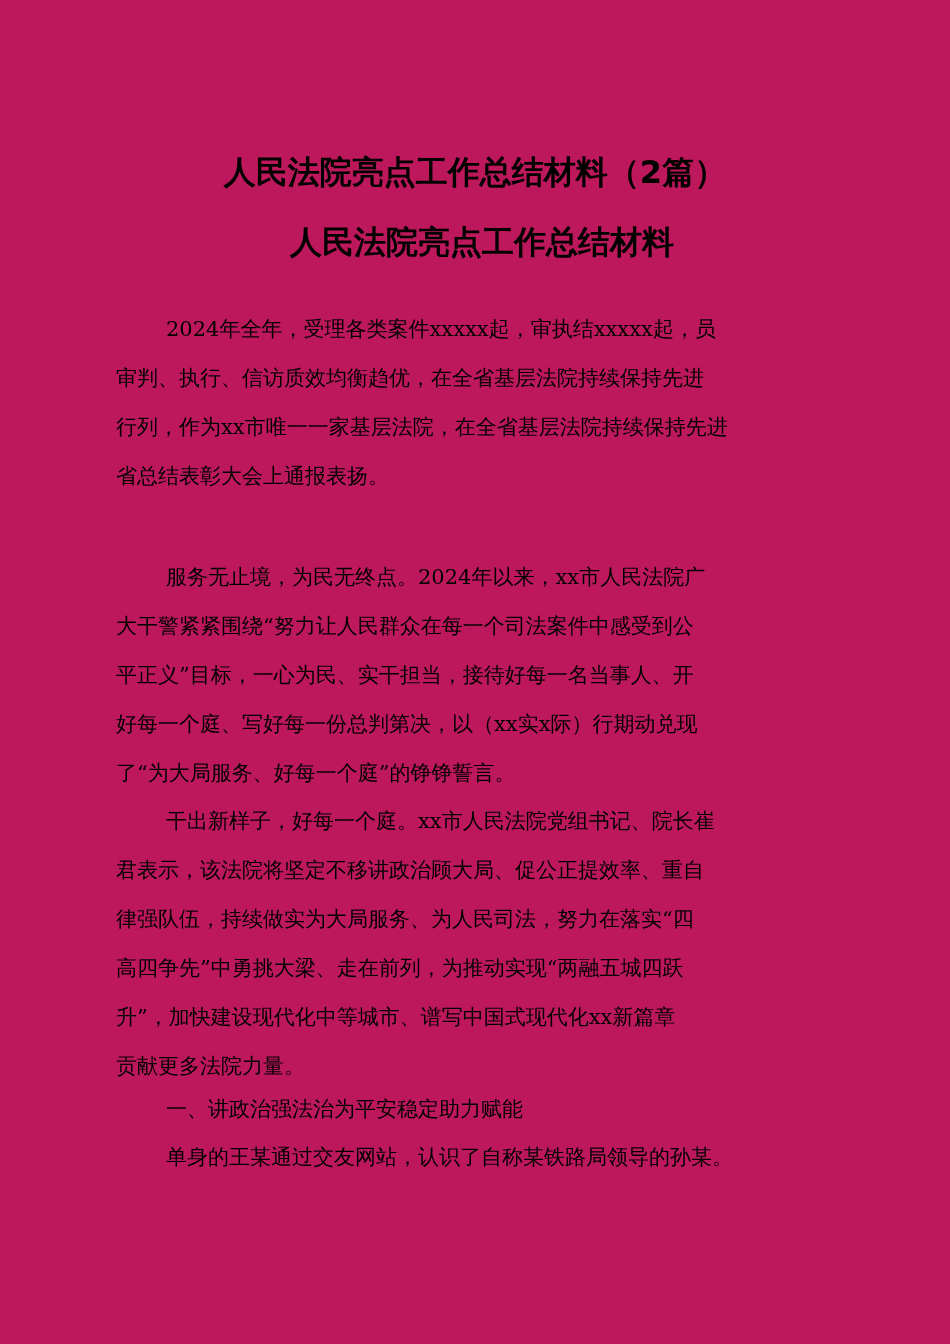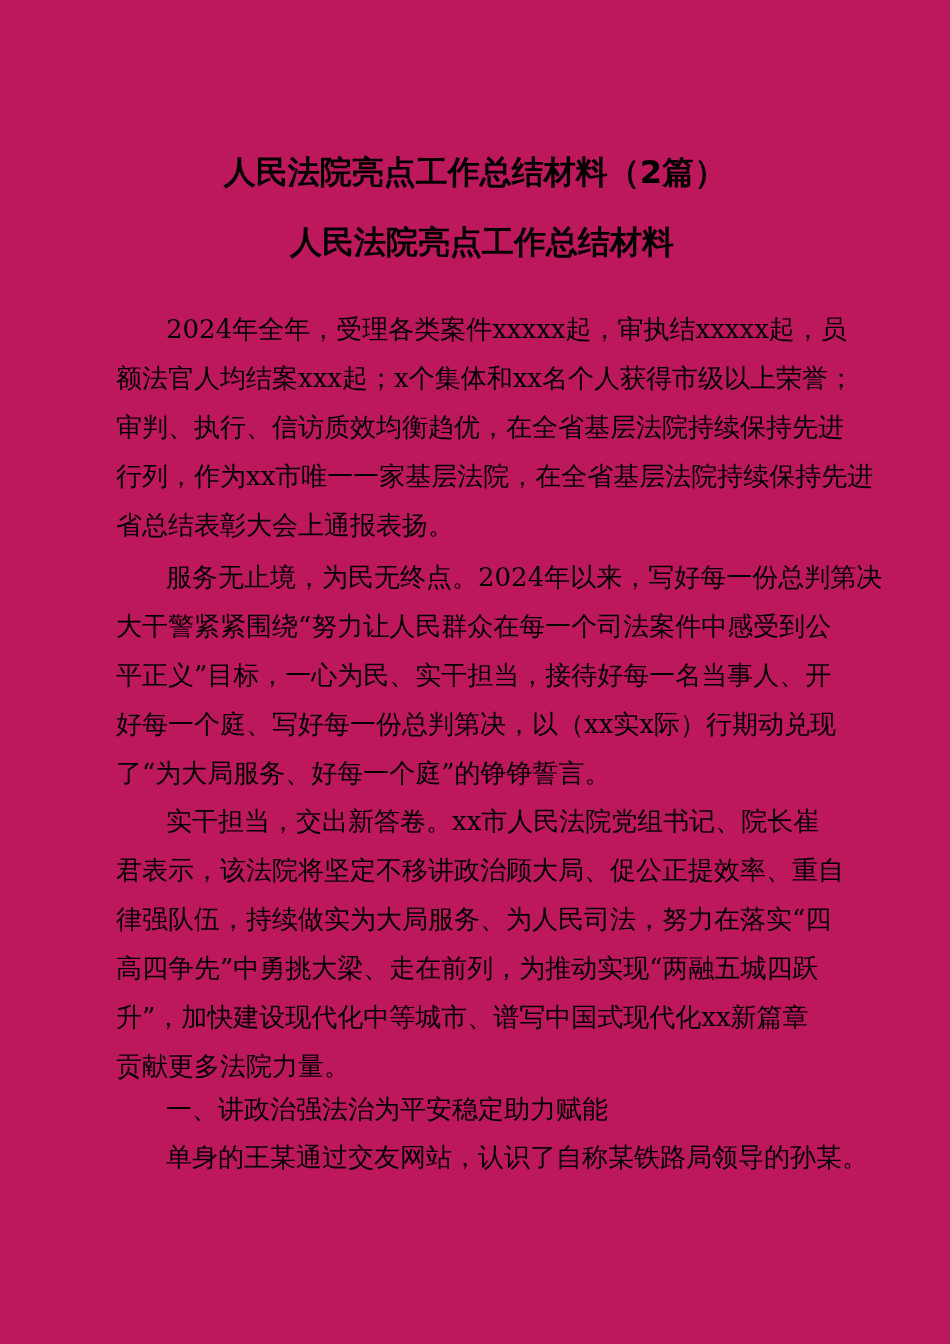--- a/index.html
+++ b/index.html
@@ -32,21 +32,21 @@
       line-height: 40px;
       letter-spacing: 0px;
       font-family: "DejaVu Sans", "Liberation Sans", sans-serif;
     }
     .title.main { top: 152px; }
     .title.sub { top: 222px; margin-left: 7px; }
     .para {
       position: absolute;
       left: 116px;
       width: 720px;
-      font-size: 26px;
+      font-size: 21px;
       line-height: 49px;
       white-space: nowrap;
     }
     .line {
       display: block;
       height: 49px;
     }
     .indent { padding-left: 50px; }
     #p1 { top: 305px; }
     #p2 { top: 553px; }
@@ -57,36 +57,35 @@
 </head>
 <body>
 
 <div class="page">
 
   <div class="title main">人民法院亮点工作总结材料（2篇）</div>
   <div class="title sub">人民法院亮点工作总结材料</div>
 
   <div class="para" id="p1">
     <span class="line indent">2024年全年，受理各类案件xxxxx起，审执结xxxxx起，员</span>
-    <span class="line">额法官人均结案xxx起；x个集体和xx名个人获得市级以上荣誉；</span>
     <span class="line">审判、执行、信访质效均衡趋优，在全省基层法院持续保持先进</span>
     <span class="line">行列，作为xx市唯一一家基层法院，在全省基层法院持续保持先进</span>
     <span class="line">省总结表彰大会上通报表扬。</span>
   </div>
 
   <div class="para" id="p2">
-    <span class="line indent">服务无止境，为民无终点。2024年以来，写好每一份总判第决</span>
+    <span class="line indent">服务无止境，为民无终点。2024年以来，xx市人民法院广</span>
     <span class="line">大干警紧紧围绕“努力让人民群众在每一个司法案件中感受到公</span>
     <span class="line">平正义”目标，一心为民、实干担当，接待好每一名当事人、开</span>
     <span class="line">好每一个庭、写好每一份总判第决，以（xx实x际）行期动兑现</span>
     <span class="line">了“为大局服务、好每一个庭”的铮铮誓言。</span>
   </div>
 
   <div class="para" id="p3">
-    <span class="line indent">实干担当，交出新答卷。xx市人民法院党组书记、院长崔</span>
+    <span class="line indent">干出新样子，好每一个庭。xx市人民法院党组书记、院长崔</span>
     <span class="line">君表示，该法院将坚定不移讲政治顾大局、促公正提效率、重自</span>
     <span class="line">律强队伍，持续做实为大局服务、为人民司法，努力在落实“四</span>
     <span class="line">高四争先”中勇挑大梁、走在前列，为推动实现“两融五城四跃</span>
     <span class="line">升”，加快建设现代化中等城市、谱写中国式现代化xx新篇章</span>
     <span class="line">贡献更多法院力量。</span>
   </div>
 
   <div class="para" id="p4">
     <span class="line indent">一、讲政治强法治为平安稳定助力赋能</span>
   </div>

